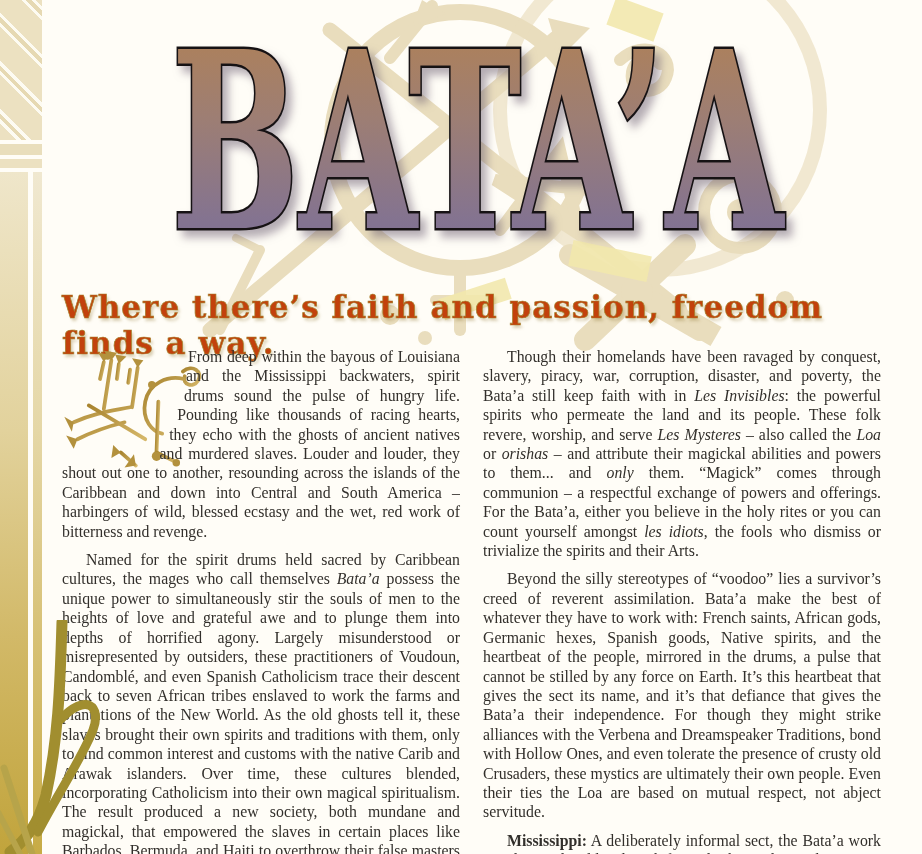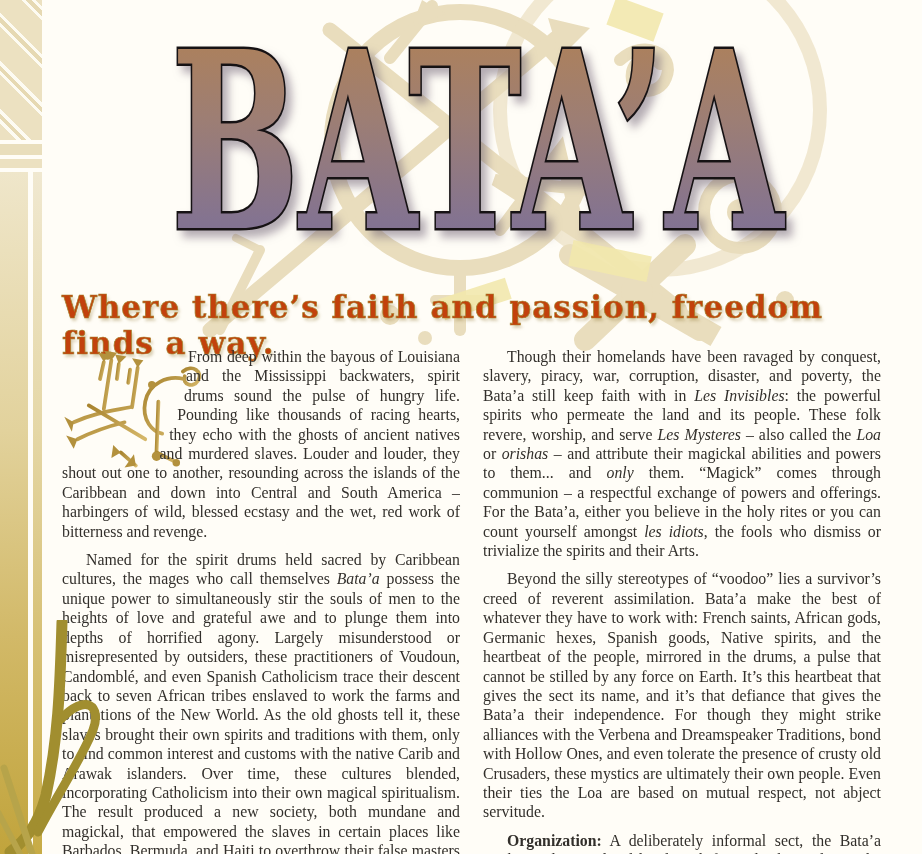--- a/index.html
+++ b/index.html
@@ -144,21 +144,21 @@
               <circle cx="48" cy="10" r="3.5"></circle>
             </g>
           </svg>
         </span><span><span>From deep within the bayous of Louisiana and the Mississippi backwaters, spirit drums sound the pulse of hungry life. Pounding like thousands of racing hearts, they echo with the ghosts of ancient natives and murdered slaves. Louder and louder, they shout out one to another, resounding across the islands of the Caribbean and down into Central and South America – harbingers of wild, blessed ecstasy and the wet, red work of bitterness and revenge.</span></span>
       </p>
       <p class="para"><span>Named for the spirit drums held sacred by Caribbean cultures, the mages who call themselves </span><em>Bata’a</em><span> possess the unique power to simultaneously stir the souls of men to the heights of love and grateful awe and to plunge them into depths of horrified agony. Largely misunderstood or misrepresented by outsiders, these practitioners of Voudoun, Candomblé, and even Spanish Catholicism trace their descent back to seven African tribes enslaved to work the farms and plantations of the New World. As the old ghosts tell it, these slaves brought their own spirits and traditions with them, only to find common interest and customs with the native Carib and Arawak islanders. Over time, these cultures blended, incorporating Catholicism into their own magical spiritualism. The result produced a new society, both mundane and magickal, that empowered the slaves in certain places like Barbados, Bermuda, and Haiti to overthrow their false masters and exact revenge for those murdered in the struggle.</span></p>
     </div>
     <div class="column">
       <p class="para"><span>Though their homelands have been ravaged by conquest, slavery, piracy, war, corruption, disaster, and poverty, the Bata’a still keep faith with in </span><em>Les Invisibles</em><span>: the powerful spirits who permeate the land and its people. These folk revere, worship, and serve </span><em>Les Mysteres</em><span> – also called the </span><em>Loa</em><span> or </span><em>orishas</em><span> – and attribute their magickal abilities and powers to them... and </span><em>only</em><span> them. “Magick” comes through communion – a respectful exchange of powers and offerings. For the Bata’a, either you believe in the holy rites or you can count yourself amongst </span><em>les idiots</em><span>, the fools who dismiss or trivialize the spirits and their Arts.</span></p>
       <p class="para"><span>Beyond the silly stereotypes of “voodoo” lies a survivor’s creed of reverent assimilation. Bata’a make the best of whatever they have to work with: French saints, African gods, Germanic hexes, Spanish goods, Native spirits, and the heartbeat of the people, mirrored in the drums, a pulse that cannot be stilled by any force on Earth. It’s this heartbeat that gives the sect its name, and it’s that defiance that gives the Bata’a their independence. For though they might strike alliances with the Verbena and Dreamspeaker Traditions, bond with Hollow Ones, and even tolerate the presence of crusty old Crusaders, these mystics are ultimately their own people. Even their ties the Loa are based on mutual respect, not abject servitude.</span></p>
-      <p class="para"><strong>Organization:</strong><span> A deliberately informal sect, the Bata’a work mostly on a local level, with few titles beyond </span><em>mae-de-santos</em></p>
+      <p class="para"><strong>Mississippi:</strong><span> A deliberately informal sect, the Bata’a work mostly on a local level, with few titles beyond </span><em>mae-de-santos</em></p>
     </div>
   </div>
 
   <div class="border">
     <div class="diag-block"></div>
     <div class="band-a"></div>
     <div class="band-b"></div>
     <div class="col-wide"></div>
     <div class="col-narrow"></div>
   </div>

